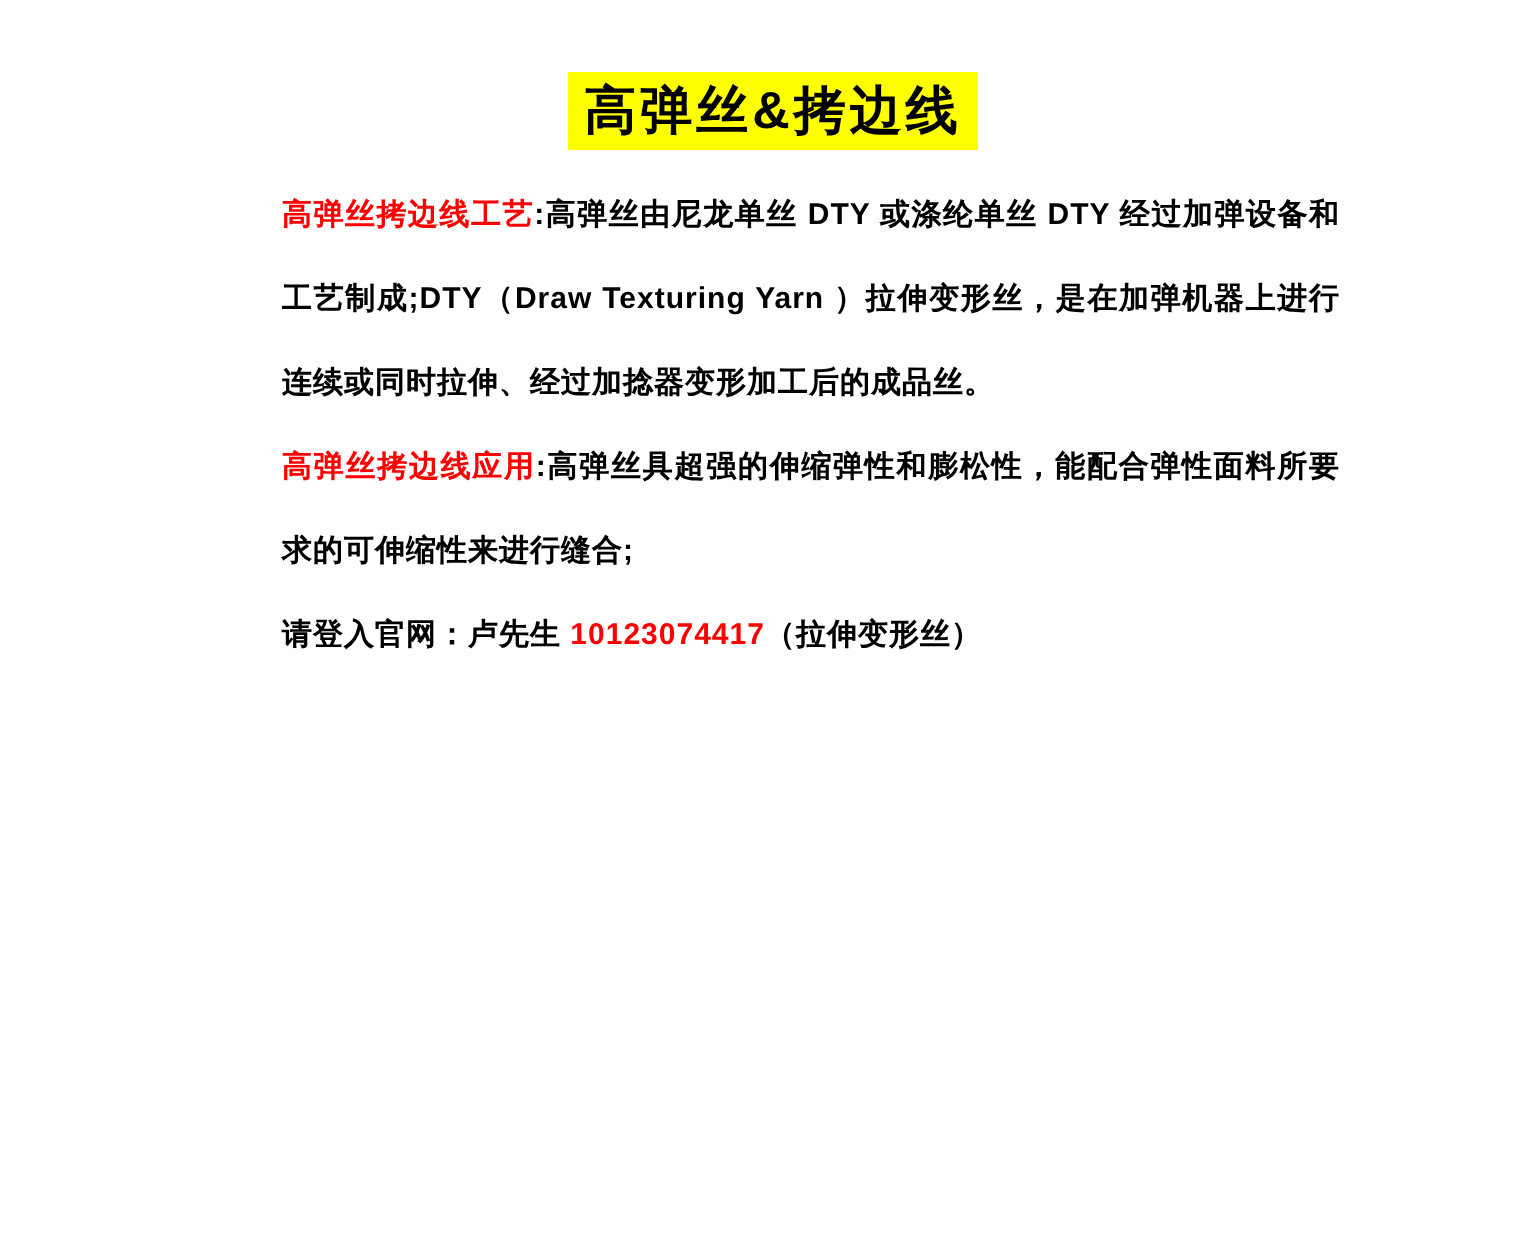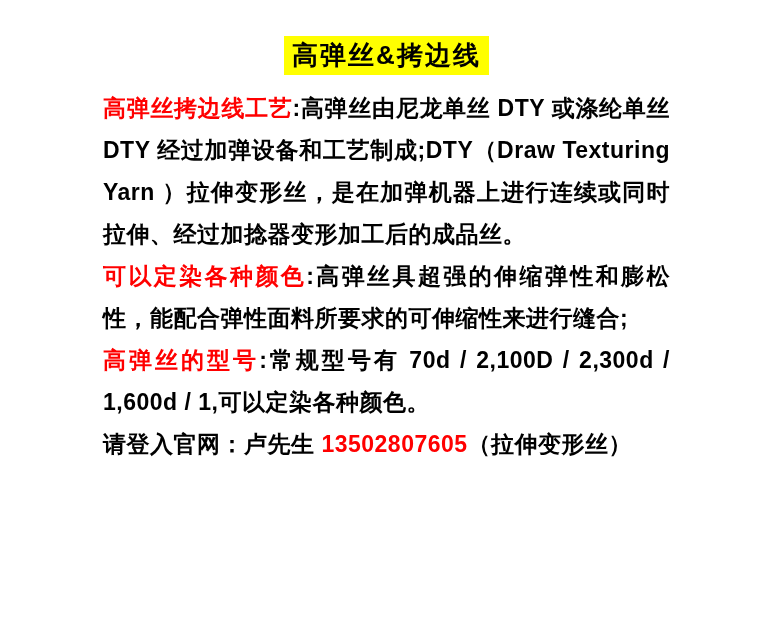--- a/index.html
+++ b/index.html
@@ -39,24 +39,25 @@
     background: var(--hl);
     color: var(--ink);
     font-size: 26px;
     font-weight: bold;
     line-height: 1.0;
     letter-spacing: 2px;
     padding: 6px 8px 7px 8px;
     margin: 0;
   }
   .body-text {
-    font-size: 23px;
+    font-size: 15px;
     font-weight: bold;
     line-height: 42px;
     letter-spacing: 0.5px;
+    margin-left: 38px;
   }
   .para {
     margin: 0;
     text-align: justify;
     text-justify: inter-ideograph;
   }
   .para-label {
     color: var(--red);
   }
   .footer-line {
@@ -74,23 +75,22 @@
   <div class="content">
 
     <div class="title-row">
       <h1 class="title">高弹丝&amp;拷边线</h1>
     </div>
 
     <div class="body-text">
 
       <p class="para"><span class="para-label">高弹丝拷边线工艺</span><span>:高弹丝由尼龙单丝 DTY 或涤纶单丝 DTY 经过加弹设备和工艺制成;DTY（Draw Texturing Yarn ）拉伸变形丝，是在加弹机器上进行连续或同时拉伸、经过加捻器变形加工后的成品丝。</span></p>
 
-      <p class="para"><span class="para-label">可以定染各种颜色</span><span>:高弹丝具超强的伸缩弹性和膨松性，能配合弹性面料所要求的可伸缩性来进行缝合;</span></p>
+      <p class="para"><span class="para-label">高弹丝拷边线应用</span><span>:高弹丝具超强的伸缩弹性和膨松性，能配合弹性面料所要求的可伸缩性来进行缝合;</span></p>
 
 
-      <p class="para"><span class="para-label">高弹丝的型号</span><span>:常规型号有 70d / 2,100D / 2,300d / 1,600d / 1,可以定染各种颜色。</span></p>
 
 
-      <p class="footer-line"><span>请登入官网：卢先生 </span><span class="phone">13502807605</span><span>（拉伸变形丝）</span></p>
+      <p class="footer-line"><span>请登入官网：卢先生 </span><span class="phone">10123074417</span><span>（拉伸变形丝）</span></p>
 
     </div>
   </div>
 </div>
 
 </body></html>

